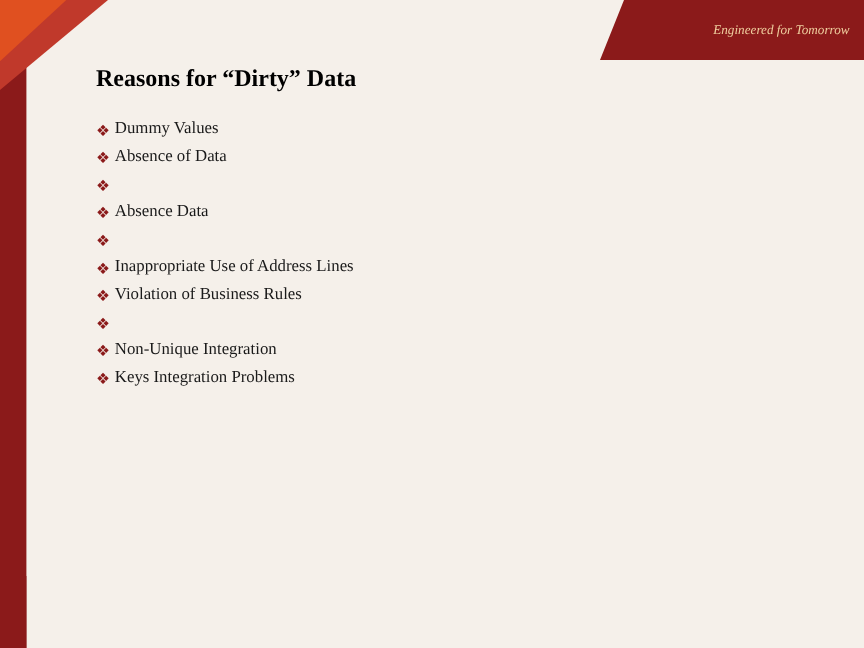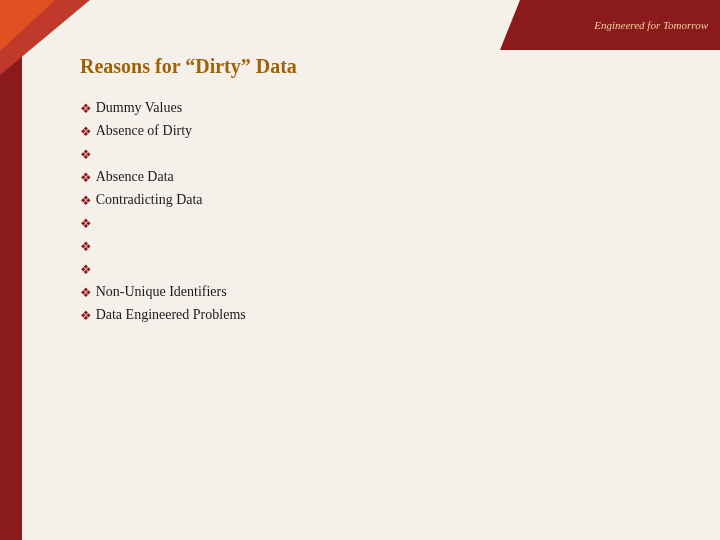--- a/index.html
+++ b/index.html
@@ -85,21 +85,21 @@
       position: absolute;
       top: 55px;
       left: 80px;
       right: 30px;
       bottom: 30px;
     }
 
     .slide-title {
       font-size: 20px;
       font-weight: bold;
-      color: #a16207;
+      color: #000000;
       margin-bottom: 22px;
       font-family: 'Times New Roman', Times, serif;
     }
 
     .bullet-list {
       list-style: none;
       padding: 0;
     }
 
     .bullet-list li {
@@ -148,49 +148,50 @@
 
     <div class="slide-title">Reasons for “Dirty” Data</div>
 
     <ul class="bullet-list">
     <li>
           <span class="diamond">❖</span>
           <span>Dummy Values</span>
         </li>
         <li>
           <span class="diamond">❖</span>
-          <span>Absence of Dirty</span>
+          <span>Absence of Data</span>
         </li>
         <li>
           <span class="diamond">❖</span>
         </li>
         <li>
           <span class="diamond">❖</span>
           <span>Absence Data</span>
         </li>
         <li>
           <span class="diamond">❖</span>
-          <span>Contradicting Data</span>
+        </li>
+        <li>
+          <span class="diamond">❖</span>
+          <span>Inappropriate Use of Address Lines</span>
+        </li>
+        <li>
+          <span class="diamond">❖</span>
+          <span>Violation of Business Rules</span>
         </li>
         <li>
           <span class="diamond">❖</span>
         </li>
         <li>
           <span class="diamond">❖</span>
+          <span>Non-Unique Integration</span>
         </li>
         <li>
           <span class="diamond">❖</span>
-        </li>
-        <li>
-          <span class="diamond">❖</span>
-          <span>Non-Unique Identifiers</span>
-        </li>
-        <li>
-          <span class="diamond">❖</span>
-          <span>Data Engineered Problems</span>
+          <span>Keys Integration Problems</span>
         </li>
       </ul>
 
   </div>
 
   <div class="bottom-left-decor"></div>
 
 </div>
 
 </body></html>

